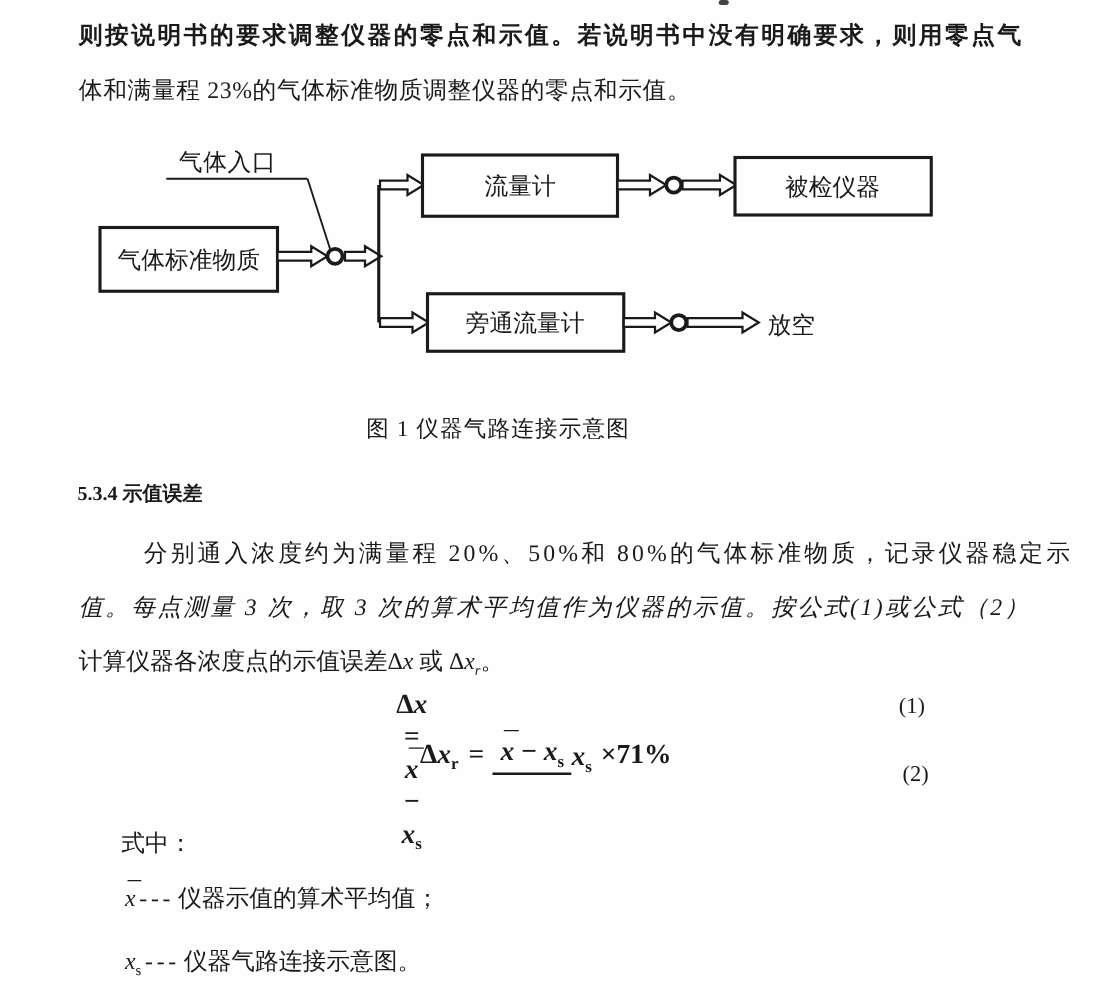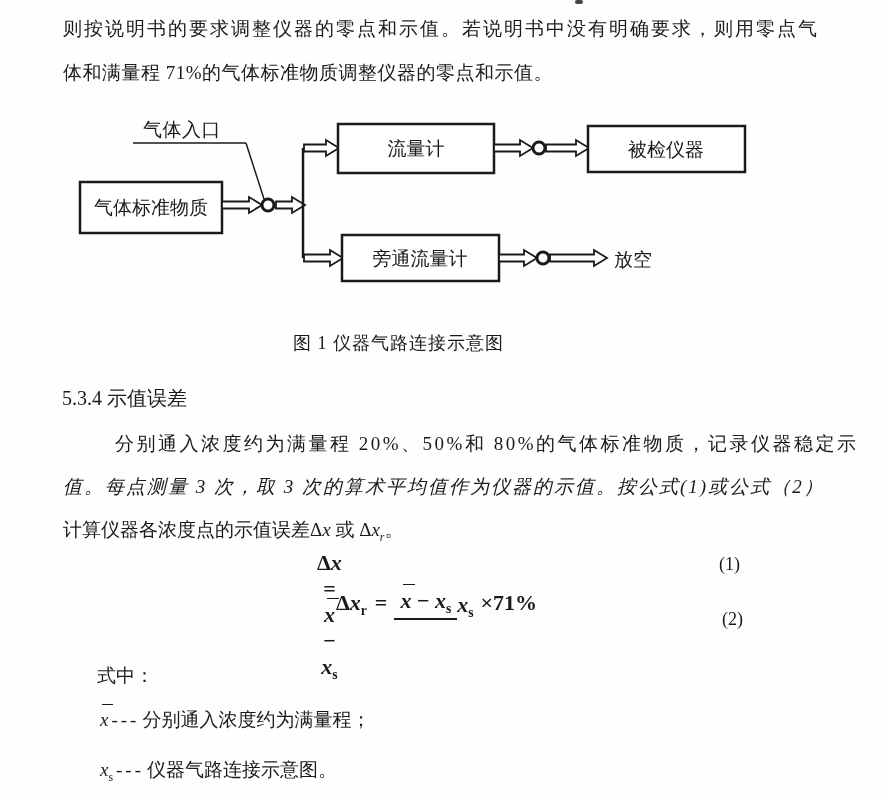--- a/index.html
+++ b/index.html
@@ -3,25 +3,25 @@
 <meta charset="utf-8">
 <style>
   html,body{margin:0;padding:0;}
   body{
     width:887px;height:798px;position:relative;background:#fefefe;
     font-family:"Liberation Serif","DejaVu Serif",serif;color:#1a1a1a;
     overflow:hidden;
   }
   .abs{position:absolute;white-space:nowrap;}
   .cn{font-size:19px;line-height:25px;}
-  .intro1{letter-spacing:2px;}
+  .intro1{letter-spacing:2px;font-weight:bold;}
   .intro2{letter-spacing:0.5px;}
   .bodyline1{letter-spacing:2.5px;text-align:right;}
   .bodyline2{letter-spacing:2px;}
-  .heading{font-size:20px;}
+  .heading{font-size:16px;font-weight:bold;}
   .caption{font-size:18px;letter-spacing:1px;}
   .mi{font-style:italic;}
   .formula{font-size:22px;font-weight:600;display:flex;align-items:center;}
   .formula .gap{display:inline-block;width:8px;}
   .eqno{font-size:18px;font-weight:400;}
   sub{font-size:0.62em;line-height:0;}
   .bar{display:inline-block;position:relative;font-style:italic;}
   .bar::before{
     content:"";position:absolute;top:-0.16em;left:0.12em;width:0.55em;
     border-top:0.085em solid #1a1a1a;
@@ -32,21 +32,21 @@
   .dash{letter-spacing:3px;margin:0 3px;}
   .speck{position:absolute;left:575px;top:0;width:8px;height:4px;background:#444;border-radius:2px;}
   svg text{font-family:"Liberation Serif","DejaVu Serif",serif;fill:#1a1a1a;}
 </style>
 </head>
 <body>
 
 <div class="speck"></div>
 
 <div class="abs cn intro1" style="left:63px;top:16px;">则按说明书的要求调整仪器的零点和示值。若说明书中没有明确要求，则用零点气</div>
-<div class="abs cn intro2" style="left:63px;top:60px;">体和满量程 71%的气体标准物质调整仪器的零点和示值。</div>
+<div class="abs cn intro2" style="left:63px;top:60px;">体和满量程 23%的气体标准物质调整仪器的零点和示值。</div>
 
 <div class="abs" style="left:16px;top:105px;">
   <svg width="887" height="200" viewBox="0 0 887 200">
 
     <text x="127" y="31" font-size="19" letter-spacing="0.5">气体入口</text>
     <line x1="117" y1="38" x2="230" y2="38" stroke="#1a1a1a" stroke-width="1.5"></line>
     <line x1="230" y1="38" x2="248" y2="94" stroke="#1a1a1a" stroke-width="1.5"></line>
 
     <rect x="64" y="77" width="142" height="51" fill="#fff" stroke="#1a1a1a" stroke-width="2.5"></rect>
     <text x="135" y="109" font-size="19" text-anchor="middle">气体标准物质</text>
@@ -117,18 +117,18 @@
     </span>
     <span class="den"><span class="mi">x</span><sub>s</sub></span>
   </span>
   <span>×71%</span>
 </div>
 <div class="abs eqno" style="left:722px;top:609px;">(2)</div>
 
 <div class="abs cn" style="left:97px;top:663px;">式中：</div>
 
 <div class="abs cn" style="left:100px;top:707px;">
-  <span class="bar">x</span><span class="dash">---</span><span>分别通入浓度约为满量程；</span>
+  <span class="bar">x</span><span class="dash">---</span><span>仪器示值的算术平均值；</span>
 </div>
 
 <div class="abs cn" style="left:100px;top:757px;">
   <span><span class="mi">x</span><sub>s</sub></span><span class="dash">---</span><span>仪器气路连接示意图。</span>
 </div>
 
 </body></html>

